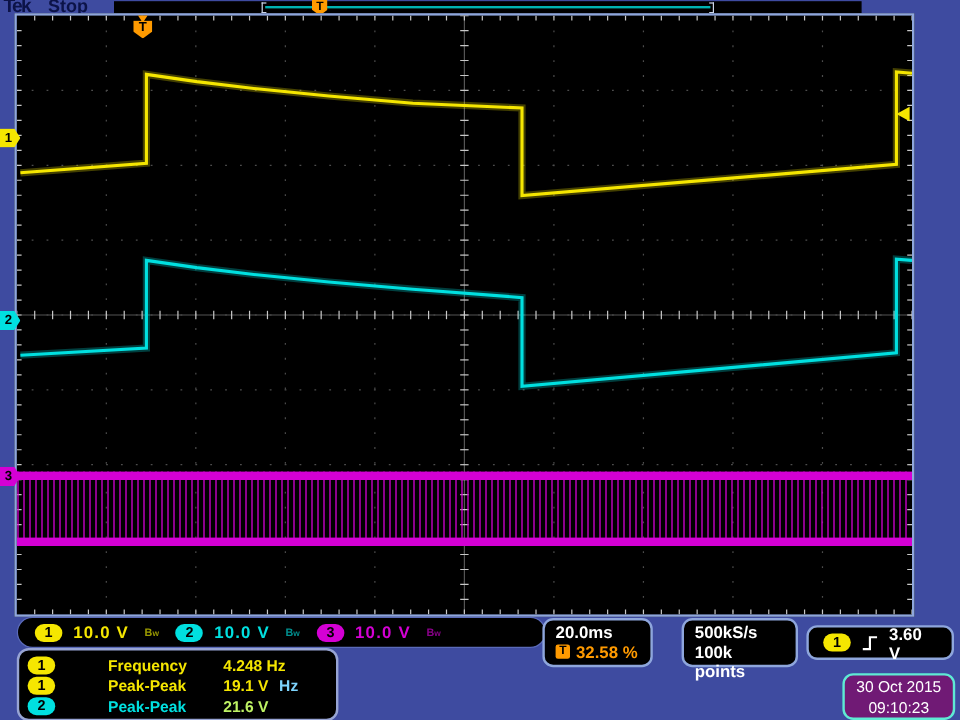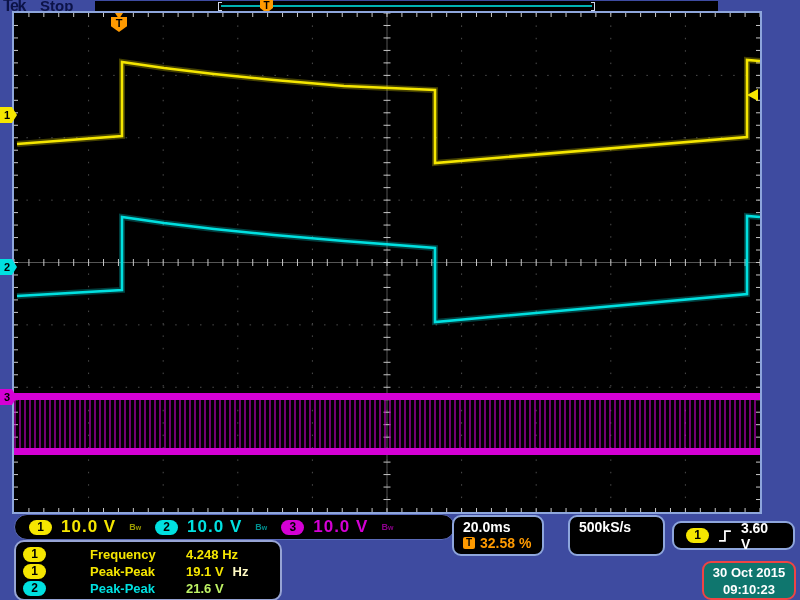--- a/index.html
+++ b/index.html
@@ -34,41 +34,41 @@
         line-height:16px;padding-left:4px;
         clip-path:polygon(0 0,70% 0,100% 50%,70% 100%,0 100%);}
   .trig-level-arrow{position:absolute;width:0;height:0;
         border-top:6px solid transparent;border-bottom:6px solid transparent;border-right:11px solid #f5e600;}
   
   .chbox{position:absolute;left:14px;top:514px;width:441px;height:26px;background:#000;
          border-radius:13px;border:1px solid #5a6ab8;display:flex;align-items:center;padding:0 14px;gap:14px;}
   .ch-readout{display:flex;align-items:center;gap:9px;}
   .oval{width:23px;height:15px;border-radius:9px;color:#000;font-size:12px;font-weight:bold;
         text-align:center;line-height:15px;flex:none;}
-  .ch-scale{font-size:17px;font-weight:bold;letter-spacing:1px;}
+  .ch-scale{font-size:14px;font-weight:bold;letter-spacing:1px;}
   .bw{font-size:9px;font-weight:bold;margin-left:4px;}
   .bw .sub{font-size:7px;}
   .infobox{position:absolute;background:#000;border:2px solid #8ea6dc;border-radius:9px;color:#fff;
            font-size:14px;font-weight:bold;padding:2px 9px;}
   .hbox{left:452px;top:515px;width:92px;height:41px;}
   .hbox .pos{color:#ff9a00;display:flex;align-items:center;gap:5px;}
   .t-icon{display:inline-block;width:12px;height:12px;background:#ff9a00;color:#000;border-radius:2px;
           font-size:10px;font-weight:bold;text-align:center;line-height:12px;}
   .acqbox{left:568px;top:515px;width:97px;height:41px;}
   .trigbox{left:672px;top:521px;width:123px;height:29px;display:flex;align-items:center;gap:9px;padding:0 12px;}
   .trigbox .level{margin-left:auto;}
   
   .measpanel{position:absolute;left:14px;top:540px;width:268px;height:61px;background:#000;
              border:2px solid #97a4d4;border-radius:10px;padding:4px 7px;}
   .meas-row{display:flex;align-items:center;gap:8px;height:17px;font-size:13px;font-weight:bold;}
   .meas-name{width:88px;margin-left:36px;}
   .meas-suffix{margin-left:1px;}
   
-  .datebox{position:absolute;left:702px;top:561px;width:94px;height:39px;background:#0f766e;
-           border:2px solid #ef4444;border-radius:9px;color:#fff;font-size:13px;font-weight:bold;
+  .datebox{position:absolute;left:702px;top:561px;width:94px;height:39px;background:#701a75;
+           border:2px solid #5eead4;border-radius:9px;color:#fff;font-size:13px;font-weight:normal;
            text-align:center;line-height:17px;padding-top:1px;}
 </style>
 </head>
 <body>
 
 <div>
   <span class="tek-logo">Tek</span>
   <span class="acq-status">Stop</span>
   <div class="recbar">
     <div class="recline"></div>
@@ -557,41 +557,42 @@
 <div class="infobox hbox">
   <div>20.0ms</div>
   <div class="pos">
     <span class="t-icon">T</span>
     <span>32.58 %</span>
   </div>
 </div>
 
 <div class="infobox acqbox">
   <div>500kS/s</div>
+  <div>100k points</div>
 </div>
 
 <div class="infobox trigbox">
   <span class="oval" id="trig-src-oval" style="background: rgb(245, 230, 0);">1</span>
   <svg width="14" height="14" viewBox="0 0 14 14">
     <path d="M1 12 H7 V2 H13" stroke="#ffffff" stroke-width="1.8" fill="none"></path>
   </svg>
   <span class="level">3.60 V</span>
 </div>
 
 <div class="measpanel" id="meas-panel">
     <div class="meas-row">
       <span class="oval" style="background: rgb(245, 230, 0);">1</span>
       <span class="meas-name" style="color: rgb(245, 230, 0);">Frequency</span>
       <span style="color: rgb(245, 230, 0);">4.248 Hz</span>
     </div>
     <div class="meas-row">
       <span class="oval" style="background: rgb(245, 230, 0);">1</span>
       <span class="meas-name" style="color: rgb(245, 230, 0);">Peak-Peak</span>
       <span style="color: rgb(245, 230, 0);">19.1 V</span>
-      <span class="meas-suffix" style="color: #fef9c3;">Hz</span>
+      <span class="meas-suffix" style="color: #7dd3fc;">Hz</span>
     </div>
     <div class="meas-row">
       <span class="oval" style="background: rgb(0, 224, 224);">2</span>
       <span class="meas-name" style="color: rgb(0, 224, 224);">Peak-Peak</span>
       <span style="color: #bef264;">21.6 V</span>
     </div>
   </div>
 
 <div class="datebox">
   <div>30 Oct 2015</div>

